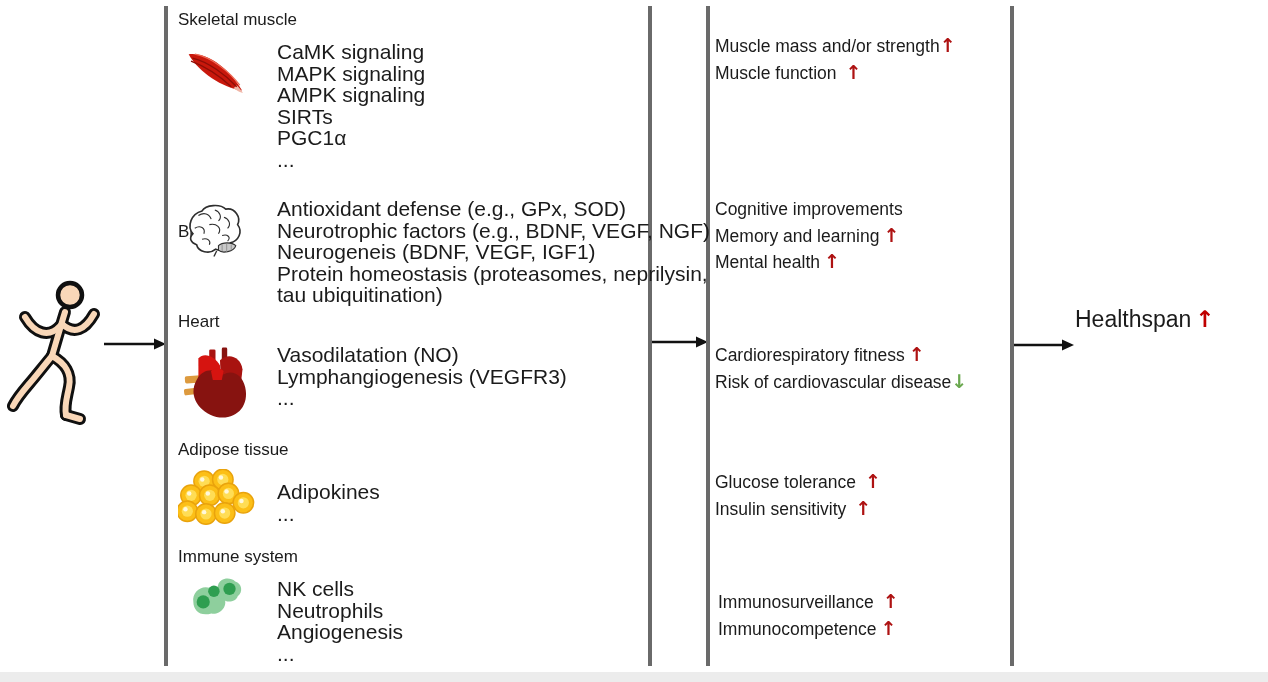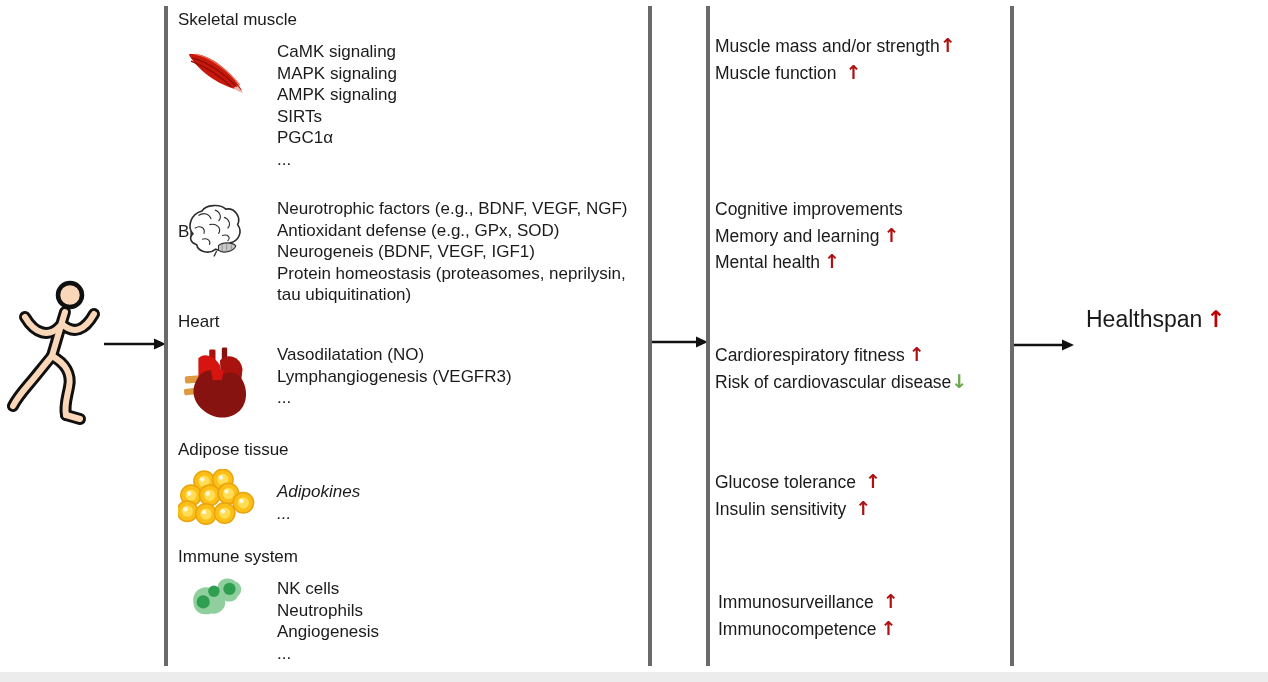--- a/index.html
+++ b/index.html
@@ -1,21 +1,21 @@
 <!DOCTYPE html>
 <html><head>
 <meta charset="utf-8">
 <style>
   html,body{margin:0;padding:0;background:#fff;}
   .stage{position:relative;width:1268px;height:682px;background:#ffffff;
          font-family:"Liberation Sans",sans-serif;color:#1b1b1b;overflow:hidden;}
   .abs{position:absolute;}
   .vbar{position:absolute;top:6px;height:660px;width:4px;background:#6a6a6a;}
   .sec-title{font-size:17px;}
-  .sec-list{font-size:17px;line-height:21.5px;white-space:nowrap;}
+  .sec-list{font-size:21px;line-height:21.5px;white-space:nowrap;}
   .sec-list div{white-space:nowrap;}
   .out{font-size:17.5px;line-height:25.5px;white-space:nowrap;}
   .out-line{white-space:nowrap;}
   .arrow-up{color:#ae1212;font-weight:bold;font-size:19px;font-family:"DejaVu Sans",sans-serif;}
   .arrow-down{color:#6aa84f;font-weight:bold;font-size:19px;font-family:"DejaVu Sans",sans-serif;}
   .gap-s{margin-left:4px;}
   .gap-m{margin-left:9px;}
   .final-line{font-size:23px;white-space:nowrap;}
   .final-line .arrow-up{font-size:23px;color:#c00000;}
   .bottom-band{position:absolute;left:0;bottom:0;width:100%;height:10px;background:#ececec;}
@@ -96,22 +96,22 @@
     </g>
     <path d="M40,47 C44,43 55,43 59,47 C57,54 44,56 40,52 Z" fill="#c9c9c9" stroke="#2e2e2e" stroke-width="1.2"></path>
     <g stroke="#8f8f8f" stroke-width="1">
       <line x1="44" y1="46" x2="44" y2="53"></line>
         <line x1="49" y1="45" x2="49" y2="54"></line>
         <line x1="54" y1="46" x2="54" y2="52"></line>
     </g>
     <path d="M38,53 L35,59" stroke="#2e2e2e" stroke-width="1.5" fill="none"></path>
   </svg>
   <div class="abs sec-list" style="left:277px;top:198px;">
+    <div>Antioxidant defense (e.g., GPx, SOD)</div>
     <div>Neurotrophic factors (e.g., BDNF, VEGF, NGF)</div>
-    <div>Antioxidant defense (e.g., GPx, SOD)</div>
     <div>Neurogeneis (BDNF, VEGF, IGF1)</div>
     <div>Protein homeostasis (proteasomes, neprilysin,</div>
     <div>tau ubiquitination)</div>
   </div>
 
   <div class="abs sec-title" style="left:178px;top:312px;">Heart</div>
   <svg class="abs" style="left:184px;top:339px;" width="72" height="82" viewBox="0 0 80 88">
     <rect x="1" y="39" width="27" height="8" rx="2" fill="#dd9a3e" transform="rotate(-4 14 43)"></rect>
     <rect x="0" y="53" width="23" height="7" rx="2" fill="#dd9a3e" transform="rotate(-7 11 56)"></rect>
     <rect x="28" y="10" width="7" height="16" rx="1.5" fill="#a81310"></rect>
@@ -170,21 +170,21 @@
           <circle r="6" fill="#ffdd55"></circle>
           <circle cx="-2" cy="-2" r="2.4" fill="#fff8dc"></circle>
         </g>
       <g transform="translate(50,47)">
           <circle r="11" fill="#fcbf17" stroke="#e9a30c" stroke-width="1.6"></circle>
           <circle r="6" fill="#ffdd55"></circle>
           <circle cx="-2" cy="-2" r="2.4" fill="#fff8dc"></circle>
         </g>
     </g>
   </svg>
-  <div class="abs sec-list" style="left:277px;top:481px;font-style:italic;">
+  <div class="abs sec-list" style="left:277px;top:481px;">
     <div>Adipokines</div>
     <div>...</div>
   </div>
 
   <div class="abs sec-title" style="left:178px;top:547px;">Immune system</div>
   <svg class="abs" style="left:189px;top:574px;" width="58" height="46" viewBox="0 0 68 56">
     <path d="M4,34 C2,22 14,13 24,17 C34,13 44,20 42,30 C46,40 36,50 26,48 C12,52 4,44 4,34 Z" fill="#8ecf9d"></path>
     <path d="M34,14 C36,5 48,3 55,9 C63,11 65,22 58,27 C56,34 44,36 40,30 C32,30 30,20 34,14 Z" fill="#8ecf9d"></path>
     <circle cx="16" cy="34" r="8" fill="#2f9e50"></circle>
     <circle cx="29" cy="21" r="7" fill="#2f9e50"></circle>
@@ -216,18 +216,18 @@
   <div class="abs out" style="left:715px;top:469px;">
     <div class="out-line"><span>Glucose tolerance</span><span class="arrow-up gap-m">↑</span></div>
     <div class="out-line"><span>Insulin sensitivity</span><span class="arrow-up gap-m">↑</span></div>
   </div>
 
   <div class="abs out" style="left:718px;top:589px;">
     <div class="out-line"><span>Immunosurveillance</span><span class="arrow-up gap-m">↑</span></div>
     <div class="out-line"><span>Immunocompetence</span><span class="arrow-up gap-s">↑</span></div>
   </div>
 
-  <div class="abs final-line" style="left:1075px;top:306px;margin-left:11px;">
+  <div class="abs final-line" style="left:1075px;top:306px;">
     <span>Healthspan</span><span class="arrow-up gap-s">↑</span>
   </div>
 
   <div class="bottom-band"></div>
 </div>
 
 </body></html>

